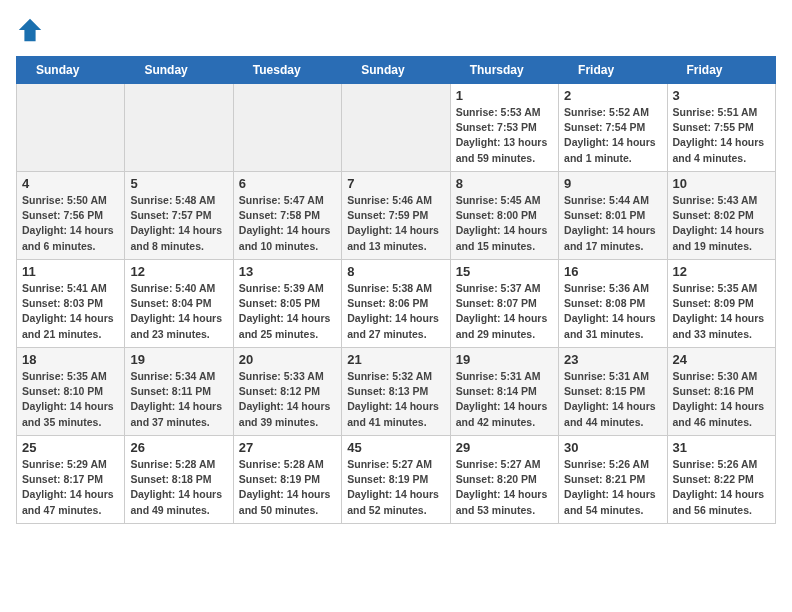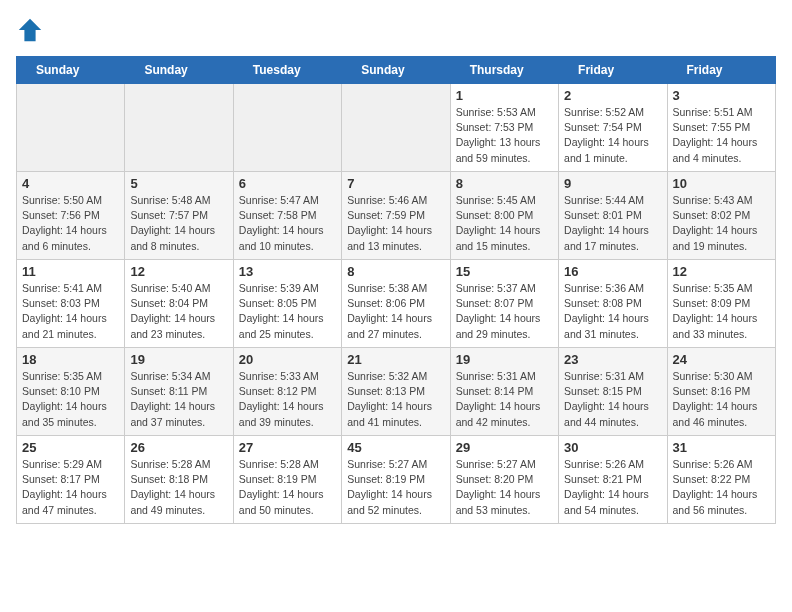--- a/index.html
+++ b/index.html
@@ -85,20 +85,21 @@
       font-weight: bold;
       font-size: 13px;
       color: #333;
       display: block;
       margin-bottom: 2px;
     }
     .day-detail {
       color: #444;
       font-size: 10.5px;
       line-height: 1.45;
+      font-weight: bold;
     }
     .empty-cell {
       background: #f0f0f0;
     }
   </style>
 </head>
 <body>
 
 <div class="header">
   <div class="logo">

